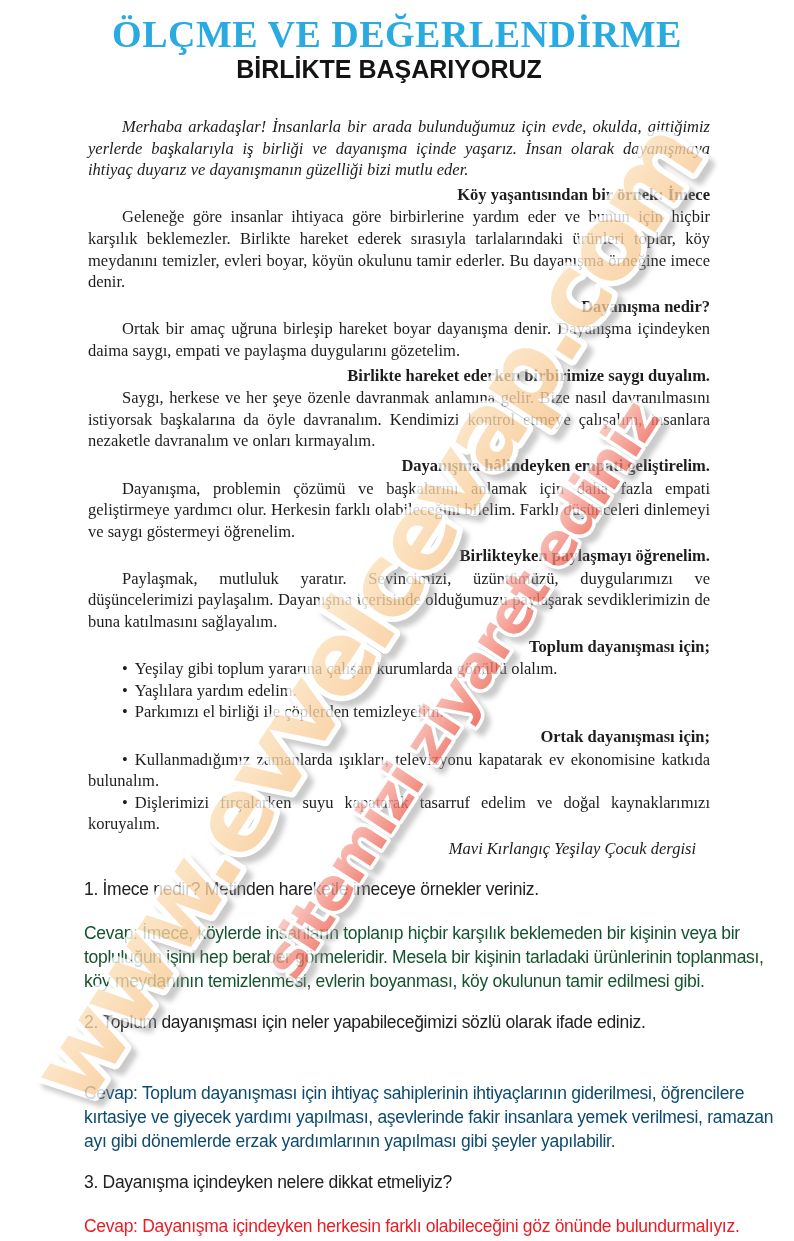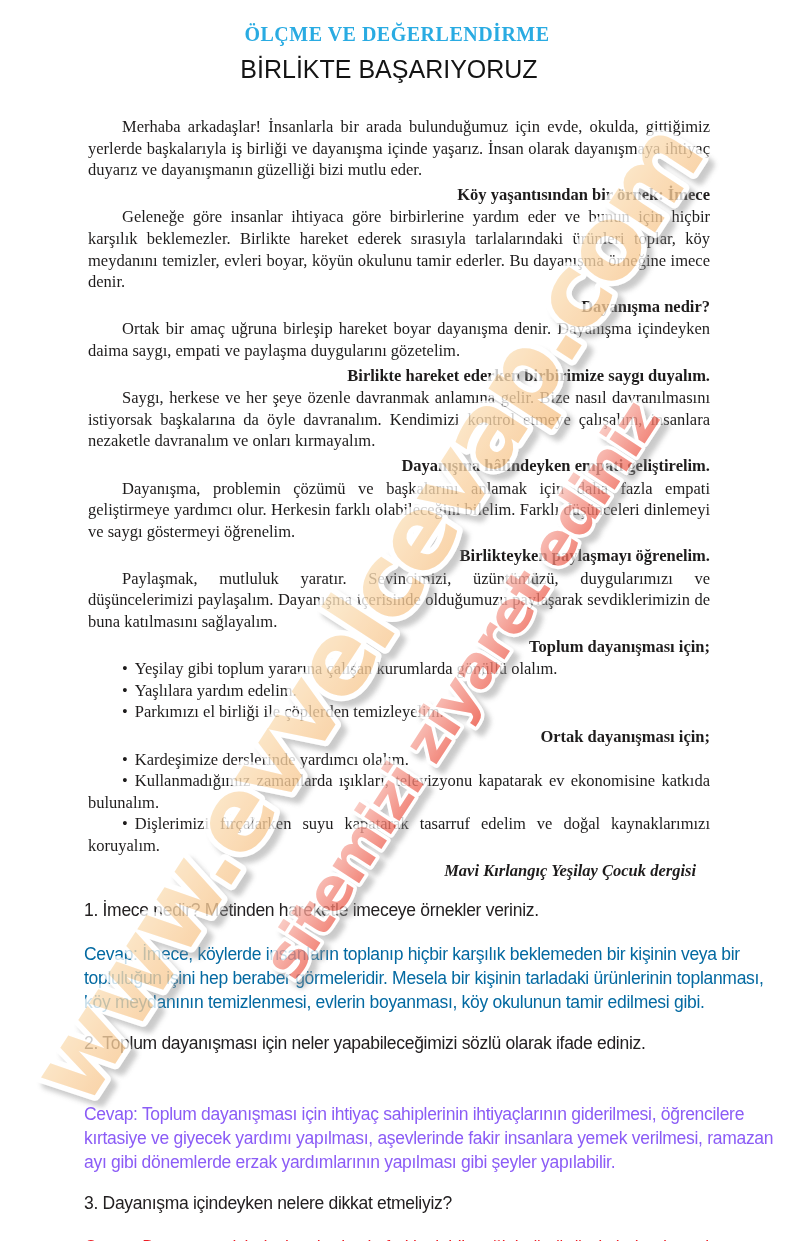--- a/index.html
+++ b/index.html
@@ -3,40 +3,40 @@
 <meta charset="utf-8">
 <style>
   html,body{margin:0;padding:0;}
   body{
     width:794px;height:1241px;background:#ffffff;overflow:hidden;position:relative;
     font-family:"Liberation Serif", serif;
   }
   .content{position:relative;z-index:1;padding-top:16px;}
   h1.page-title{
     margin:0 0 3px 0;text-align:center;
-    font-family:"Liberation Serif", serif;font-weight:bold;font-size:20px;line-height:36px;
+    font-family:"Liberation Serif", serif;font-weight:bold;font-size:38px;line-height:36px;
     letter-spacing:0.5px;
   }
   h2.page-subtitle{
     margin:0 16px 11px 0;text-align:center;color:#141414;
-    font-family:"Liberation Sans", sans-serif;font-weight:normal;font-size:25px;line-height:29px;
+    font-family:"Liberation Sans", sans-serif;font-weight:bold;font-size:25px;line-height:29px;
   }
   .article{
     margin:0 84px 0 88px;color:#1e1c1c;
     font-size:16.5px;line-height:21.6px;text-align:justify;
   }
   .article p{margin:0;text-indent:34px;}
-  .article p.intro{margin-top:32px;}
+  .article p.intro{font-style:italic;margin-top:32px;}
   .article h3{
     font-size:16.5px;line-height:21.6px;font-weight:bold;margin:3px 0 1px 0;
     text-indent:34px;text-align:right;
   }
   .bullet-marker{margin-right:7px;}
   p.attribution{
-    text-indent:0 !important;text-align:right;font-weight:bold;font-style:italic;
+    text-indent:0 !important;text-align:right;font-weight:normal;font-style:italic;
     padding-right:14px;margin-top:3px !important;
   }
   .qa{
     margin:14px 0 0 84px;width:694px;color:#232021;
     font-family:"Liberation Sans", sans-serif;
     font-size:17.5px;line-height:24px;letter-spacing:-0.3px;text-align:left;
   }
   .qa p{margin:0;}
   .qa .question{margin-top:17px;}
   .qa .answer{margin-top:20px;}
@@ -69,33 +69,32 @@
 
     <h3>Birlikteyken paylaşmayı öğrenelim.</h3>
     <p>Paylaşmak, mutluluk yaratır. Sevincimizi, üzüntümüzü, duygularımızı ve düşüncelerimizi paylaşalım. Dayanışma içerisinde olduğumuzu paylaşarak sevdiklerimizin de buna katılmasını sağlayalım.</p>
 
     <h3>Toplum dayanışması için;</h3>
     <p class="bullet"><span class="bullet-marker">•</span><span>Yeşilay gibi toplum yararına çalışan kurumlarda gönüllü olalım.</span></p>
     <p class="bullet"><span class="bullet-marker">•</span><span>Yaşlılara yardım edelim.</span></p>
     <p class="bullet"><span class="bullet-marker">•</span><span>Parkımızı el birliği ile çöplerden temizleyelim.</span></p>
 
     <h3>Ortak dayanışması için;</h3>
-    <p class="bullet"><span class="bullet-marker">•</span><span>Kardeşimize derslerinde yardımcı olalım.</span></p>
     <p class="bullet"><span class="bullet-marker">•</span><span>Kullanmadığımız zamanlarda ışıkları, televizyonu kapatarak ev ekonomisine katkıda bulunalım.</span></p>
     <p class="bullet"><span class="bullet-marker">•</span><span>Dişlerimizi fırçalarken suyu kapatarak tasarruf edelim ve doğal kaynaklarımızı koruyalım.</span></p>
 
     <p class="attribution">Mavi Kırlangıç Yeşilay Çocuk dergisi</p>
   </div>
 
   <div class="qa">
     <p class="question">1. İmece nedir? Metinden hareketle imeceye örnekler veriniz.</p>
-    <p class="answer" style="color: #0369a1;">Cevap: İmece, köylerde insanların toplanıp hiçbir karşılık beklemeden bir kişinin veya bir topluluğun işini hep beraber görmeleridir. Mesela bir kişinin tarladaki ürünlerinin toplanması, köy meydanının temizlenmesi, evlerin boyanması, köy okulunun tamir edilmesi gibi.</p>
+    <p class="answer" style="color: #14532d;">Cevap: İmece, köylerde insanların toplanıp hiçbir karşılık beklemeden bir kişinin veya bir topluluğun işini hep beraber görmeleridir. Mesela bir kişinin tarladaki ürünlerinin toplanması, köy meydanının temizlenmesi, evlerin boyanması, köy okulunun tamir edilmesi gibi.</p>
 
     <p class="question">2. Toplum dayanışması için neler yapabileceğimizi sözlü olarak ifade ediniz.</p>
-    <p class="answer" style="color: #8b5cf6; margin-top: 47px;">Cevap: Toplum dayanışması için ihtiyaç sahiplerinin ihtiyaçlarının giderilmesi, öğrencilere kırtasiye ve giyecek yardımı yapılması, aşevlerinde fakir insanlara yemek verilmesi, ramazan ayı gibi dönemlerde erzak yardımlarının yapılması gibi şeyler yapılabilir.</p>
+    <p class="answer" style="color: #0c4a6e; margin-top: 47px;">Cevap: Toplum dayanışması için ihtiyaç sahiplerinin ihtiyaçlarının giderilmesi, öğrencilere kırtasiye ve giyecek yardımı yapılması, aşevlerinde fakir insanlara yemek verilmesi, ramazan ayı gibi dönemlerde erzak yardımlarının yapılması gibi şeyler yapılabilir.</p>
 
     <p class="question">3. Dayanışma içindeyken nelere dikkat etmeliyiz?</p>
     <p class="answer" style="color: rgb(237, 28, 36);">Cevap: Dayanışma içindeyken herkesin farklı olabileceğini göz önünde bulundurmalıyız. Farklı düşünceleri dinleyip bu düşüncelere saygı göstermeli ve empati duygumuzu geliştirmeliyiz.</p>
   </div>
 </div>
 
 <svg class="watermark" width="794" height="1241" viewBox="0 0 794 1241" aria-hidden="true">
   <defs>
     <linearGradient id="gradOrange" x1="0" y1="0" x2="0" y2="1">
       <stop offset="0" stop-color="#fdeccd"></stop>

